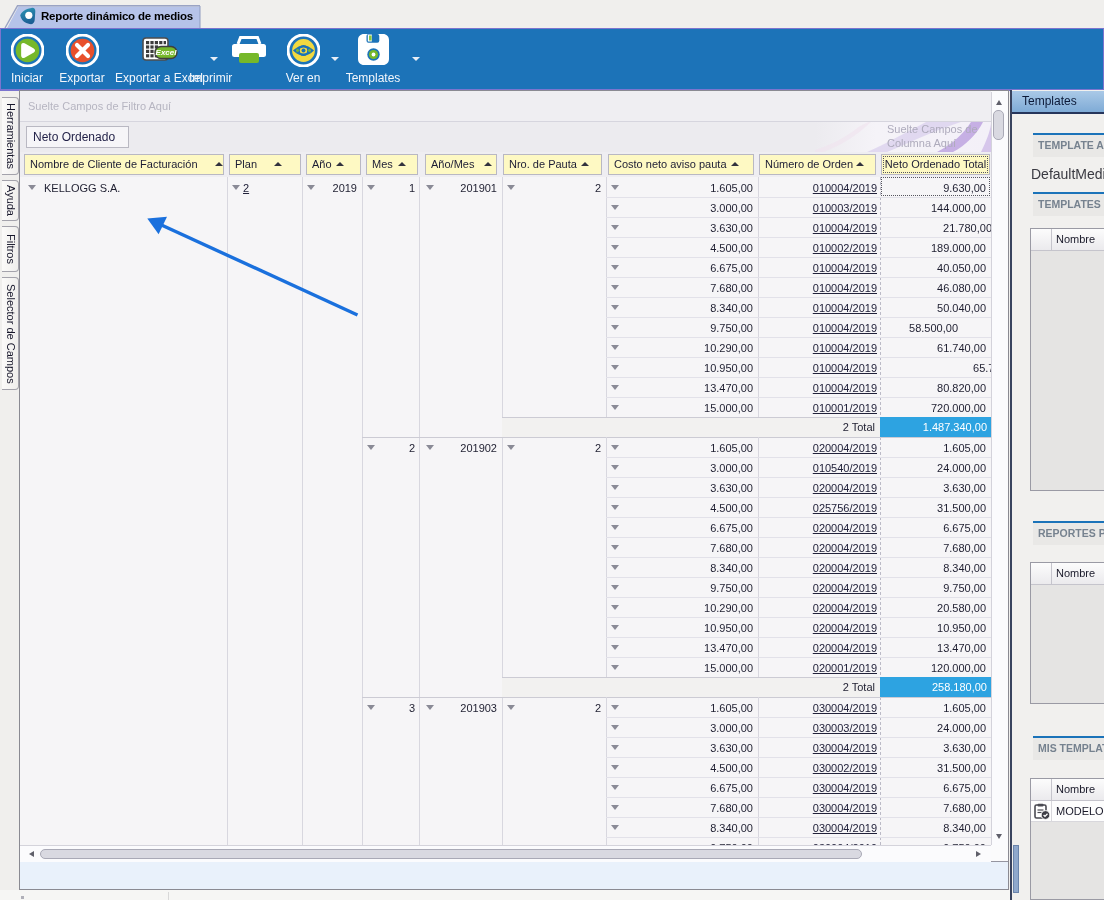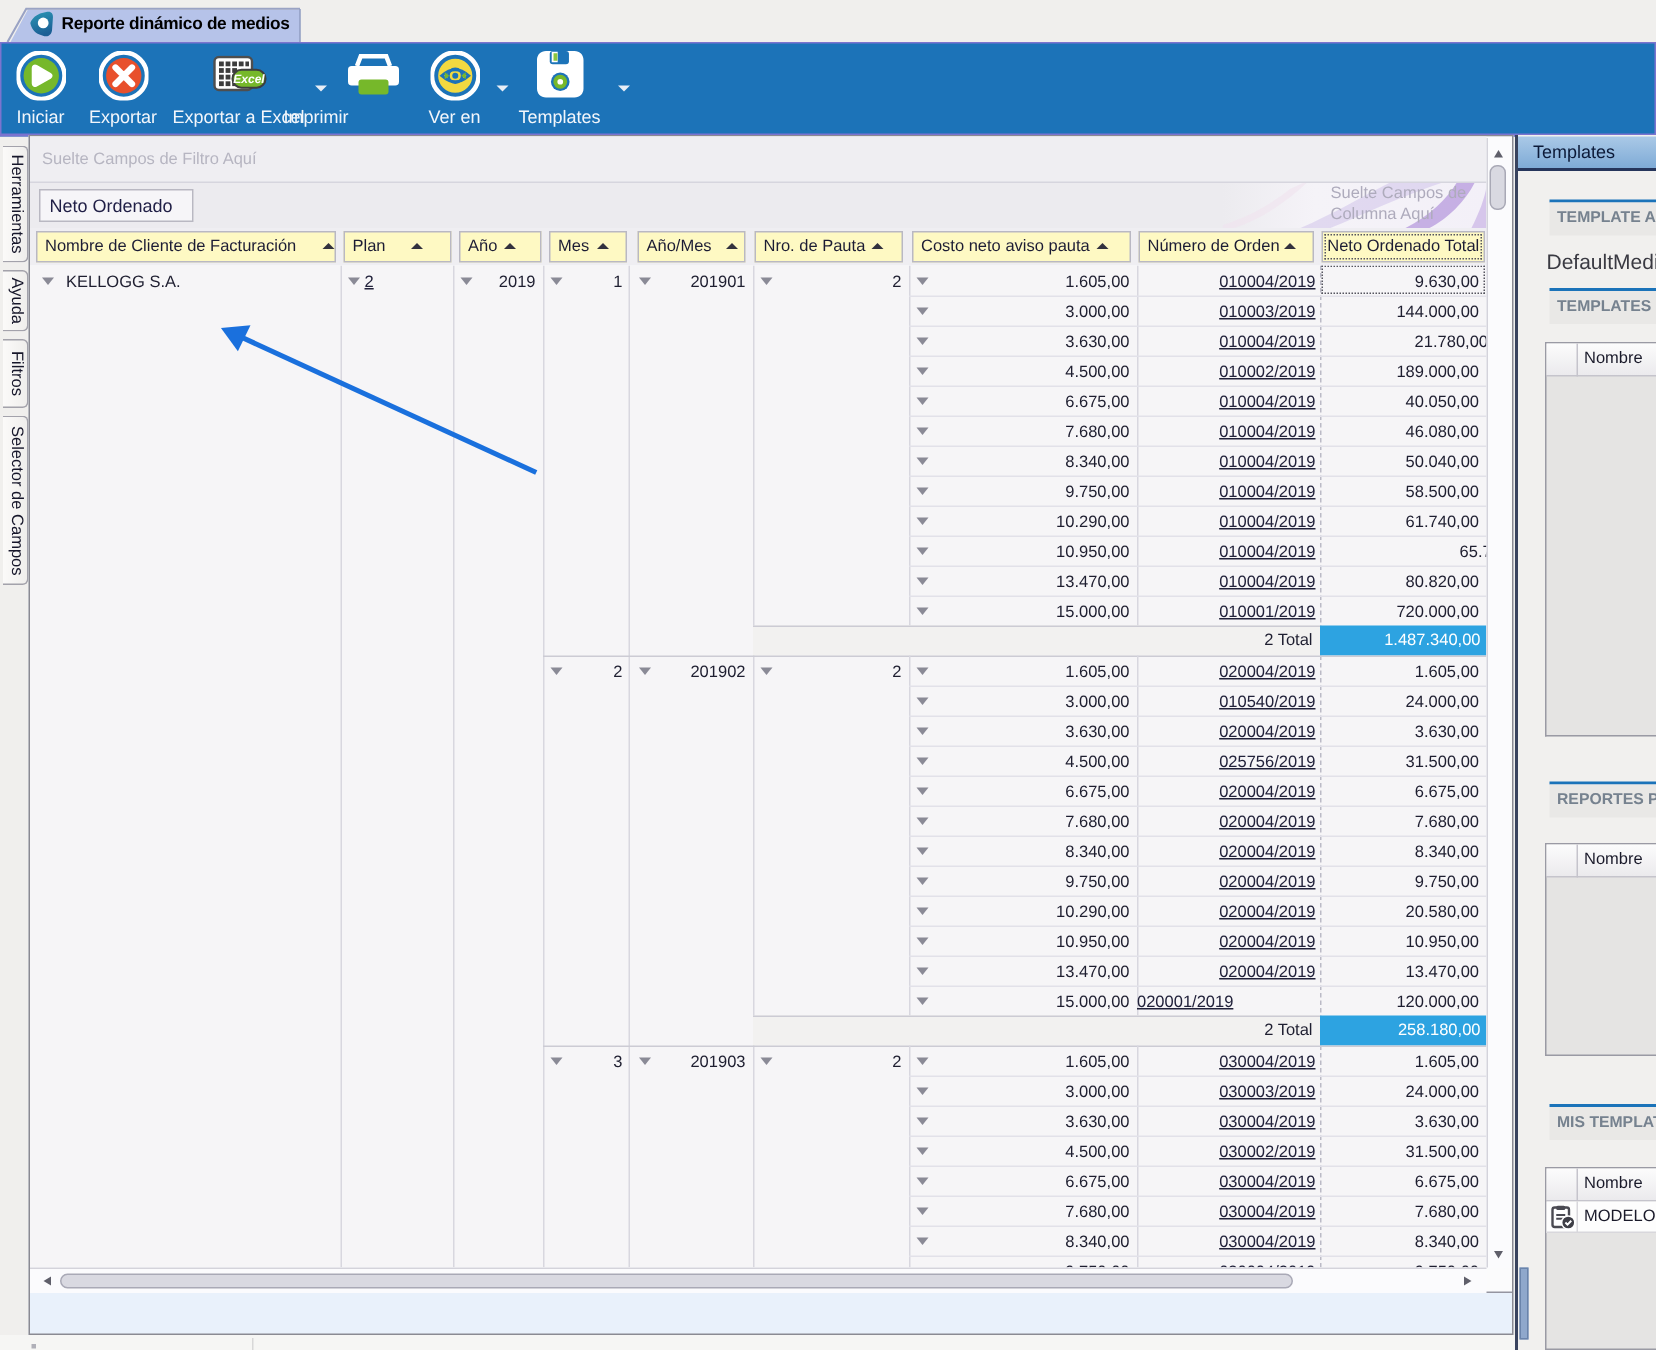--- a/index.html
+++ b/index.html
@@ -185,21 +185,21 @@
 <div class="a num" style="left:860px;top:105px;width:106px;">46.080,00</div>
 <div class="a hrule" style="left:586px;top:120px;width:385px;"></div>
 <div class="a tdown" style="left:591px;top:128px;"></div>
 <div class="a num" style="left:586px;top:125px;width:147px;">8.340,00</div>
 <div class="a lnk" style="left:738px;top:125px;width:119px;text-align:right;">010004/2019</div>
 <div class="a num" style="left:860px;top:125px;width:106px;">50.040,00</div>
 <div class="a hrule" style="left:586px;top:140px;width:385px;"></div>
 <div class="a tdown" style="left:591px;top:148px;"></div>
 <div class="a num" style="left:586px;top:145px;width:147px;">9.750,00</div>
 <div class="a lnk" style="left:738px;top:145px;width:119px;text-align:right;">010004/2019</div>
-<div class="a num" style="left:860px;top:145px;width:106px;">58.500,00</div>
+<div class="a num" style="left:832px;top:145px;width:106px;">58.500,00</div>
 <div class="a hrule" style="left:586px;top:160px;width:385px;"></div>
 <div class="a tdown" style="left:591px;top:168px;"></div>
 <div class="a num" style="left:586px;top:165px;width:147px;">10.290,00</div>
 <div class="a lnk" style="left:738px;top:165px;width:119px;text-align:right;">010004/2019</div>
 <div class="a num" style="left:860px;top:165px;width:106px;">61.740,00</div>
 <div class="a hrule" style="left:586px;top:180px;width:385px;"></div>
 <div class="a tdown" style="left:591px;top:188px;"></div>
 <div class="a num" style="left:586px;top:185px;width:147px;">10.950,00</div>
 <div class="a lnk" style="left:738px;top:185px;width:119px;text-align:right;">010004/2019</div>
 <div class="a num" style="left:896px;top:185px;width:106px;">65.700,00</div>
@@ -276,21 +276,21 @@
 <div class="a lnk" style="left:738px;top:445px;width:119px;text-align:right;">020004/2019</div>
 <div class="a num" style="left:860px;top:445px;width:106px;">10.950,00</div>
 <div class="a hrule" style="left:586px;top:460px;width:385px;"></div>
 <div class="a tdown" style="left:591px;top:468px;"></div>
 <div class="a num" style="left:586px;top:465px;width:147px;">13.470,00</div>
 <div class="a lnk" style="left:738px;top:465px;width:119px;text-align:right;">020004/2019</div>
 <div class="a num" style="left:860px;top:465px;width:106px;">13.470,00</div>
 <div class="a hrule" style="left:586px;top:480px;width:385px;"></div>
 <div class="a tdown" style="left:591px;top:488px;"></div>
 <div class="a num" style="left:586px;top:485px;width:147px;">15.000,00</div>
-<div class="a lnk" style="left:738px;top:485px;width:119px;text-align:left;">020001/2019</div>
+<div class="a lnk" style="left:738px;top:485px;width:119px;text-align:right;">020001/2019</div>
 <div class="a num" style="left:860px;top:485px;width:106px;">120.000,00</div>
 <div class="a" style="left:482px;top:500px;width:378px;height:20px;background:#f2f1f0;border-top:1px solid #cccbd4;box-sizing:border-box;"></div>
 <div class="a num" style="left:482px;top:504px;width:373px;">2 Total</div>
 <div class="a" style="left:860px;top:500px;width:111px;height:20px;background:#2da3e1;"></div>
 <div class="a num" style="left:860px;top:504px;width:107px;color:#ffffff;">258.180,00</div>
 <div class="a" style="left:342px;top:520px;width:629px;height:1px;background:#cccbd4;"></div>
 <div class="a vline" style="left:586px;top:520px;height:160px;"></div>
 <div class="a vline" style="left:738px;top:520px;height:160px;"></div>
 <div class="a tdown" style="left:347px;top:528px;"></div>
 <div class="a num" style="left:342px;top:525px;width:53px;">3</div>

